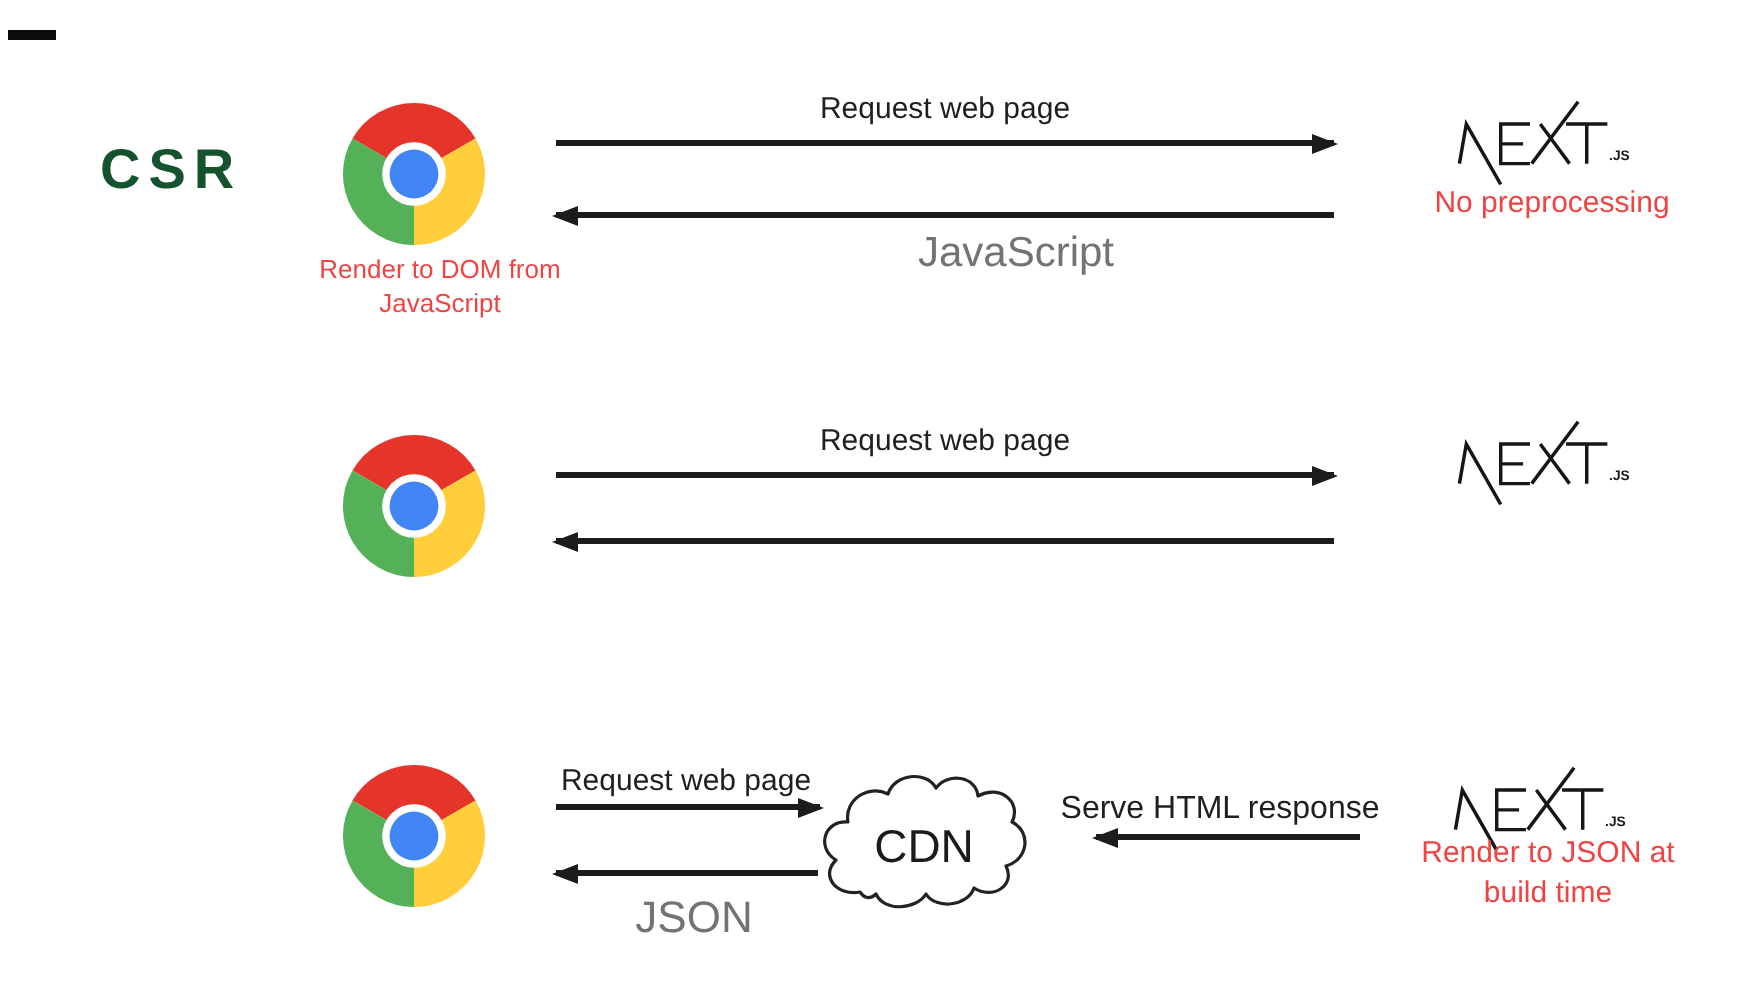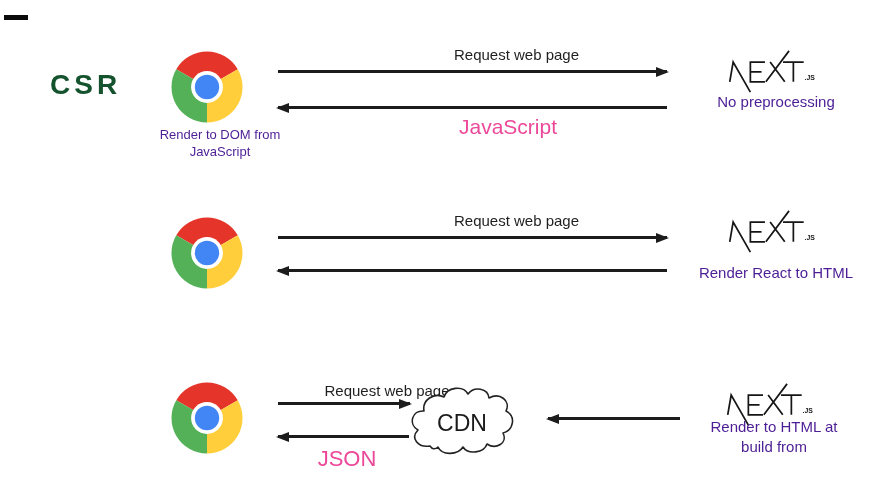--- a/index.html
+++ b/index.html
@@ -8,35 +8,35 @@
     position:relative; width:880px; height:495px; background:#ffffff;
     font-family:"Liberation Sans", sans-serif; color:#1d1d1d; overflow:hidden;
   }
   .corner-mark { position:absolute; background:#0b0b0b; }
   .row-label {
     position:absolute; left:50px; font-size:28px; font-weight:bold;
     letter-spacing:4px; color:#14532d; line-height:1;
   }
   .chrome { position:absolute; width:74px; height:74px; }
   .chrome svg { display:block; width:100%; height:100%; }
-  .caption { position:absolute; text-align:center; font-size:15px; color:#4c1d95; line-height:1.25; }
+  .caption { position:absolute; text-align:center; font-size:15px; color:#ef4444; line-height:1.25; }
   .caption.small { font-size:13px; line-height:1.3; }
   .arrow { position:absolute; height:3px; background:var(--ink,#1c1c1c); }
   .arrow.right::after {
     content:""; position:absolute; right:-2px; top:50%; transform:translateY(-50%);
     width:0; height:0; border-left:13px solid var(--ink,#1c1c1c);
     border-top:5.5px solid transparent; border-bottom:5.5px solid transparent;
   }
   .arrow.left::before {
     content:""; position:absolute; left:-2px; top:50%; transform:translateY(-50%);
     width:0; height:0; border-right:13px solid var(--ink,#1c1c1c);
     border-top:5.5px solid transparent; border-bottom:5.5px solid transparent;
   }
-  .arrow-label { position:absolute; text-align:center; font-size:15px; color:#1f1f1f; line-height:18px;margin-left:44px; }
-  .big-label { position:absolute; text-align:center; font-size:21px; color:#ec4899; line-height:24px; }
+  .arrow-label { position:absolute; text-align:center; font-size:15px; color:#1f1f1f; line-height:18px; }
+  .big-label { position:absolute; text-align:center; font-size:21px; color:#737373; line-height:24px; }
   .nextlogo { position:absolute; width:90px; height:43px; }
   .nextlogo svg { display:block; width:100%; height:100%; overflow:visible; }
   .nextlogo text { font-family:"Liberation Sans", sans-serif; font-weight:bold; fill:#161616; }
   .cloud { position:absolute; width:108px; height:80px; }
   .cloud svg { display:block; width:100%; height:100%; overflow:visible; }
   .cloud text { font-family:"Liberation Sans", sans-serif; fill:#1b1b1b; }
 </style>
 </head>
 <body>
 
@@ -94,21 +94,20 @@
     <svg viewBox="0 0 104 50">
       <g stroke="#161616" stroke-width="2" fill="none">
         <path d="M4 37 L8 14 L28 49"></path>
         <path d="M45 14 L28 14 L28 37 L45 37 M28 25.5 L41 25.5"></path>
         <path d="M51 14 L68 37 M46 37 L73 1"></path>
         <path d="M66 14 L90 14 M78 14 L78 37"></path>
       </g>
       <text x="91" y="35" font-size="8">.JS</text>
     </svg>
   </div>
-  <div class="caption" style="left:698px; top:264px; width:156px;">Render React to HTML</div>
 
 
   <div class="chrome" style="left:170px; top:381px;">
     <svg viewBox="0 0 100 100">
       <path d="M50,50 L8.43,26 A48,48 0 0 1 91.57,26 Z" fill="var(--chrome-red)"></path>
       <path d="M50,50 L91.57,26 A48,48 0 0 1 50,98 Z" fill="var(--chrome-yellow)"></path>
       <path d="M50,50 L50,98 A48,48 0 0 1 8.43,26 Z" fill="var(--chrome-green)"></path>
       <circle cx="50" cy="50" r="21.5" fill="#ffffff"></circle>
       <circle cx="50" cy="50" r="16.5" fill="var(--chrome-blue)"></circle>
     </svg>
@@ -122,28 +121,29 @@
   <div class="cloud" style="left:408px; top:382px;">
     <svg viewBox="0 0 108 80">
       <path d="M22,64 C10,66 2,56 10,48 C0,42 4,28 16,29 C14,18 26,10 36,15
                C39,5 55,3 60,12 C66,4 80,6 81,16 C92,10 103,19 98,29
                C108,34 106,48 95,51 C100,61 88,68 79,62 C76,71 60,73 55,65
                C50,73 34,74 30,65 C27,68 24,67 22,64 Z" fill="#ffffff" stroke="#222222" stroke-width="1.6" stroke-linejoin="round"></path>
       <text x="54" y="49" text-anchor="middle" font-size="23">CDN</text>
     </svg>
   </div>
 
+  <div class="arrow-label" style="left:528px; top:396px; width:164px; font-size:16px;">Serve HTML response</div>
   <div class="arrow left" style="left:548px; top:417px; width:132px;"></div>
 
   <div class="nextlogo" style="left:724px; top:383px;">
     <svg viewBox="0 0 104 50">
       <g stroke="#161616" stroke-width="2" fill="none">
         <path d="M4 37 L8 14 L28 49"></path>
         <path d="M45 14 L28 14 L28 37 L45 37 M28 25.5 L41 25.5"></path>
         <path d="M51 14 L68 37 M46 37 L73 1"></path>
         <path d="M66 14 L90 14 M78 14 L78 37"></path>
       </g>
       <text x="91" y="35" font-size="8">.JS</text>
     </svg>
   </div>
-  <div class="caption" style="left:708px; top:417px; width:132px; line-height:1.32;">Render to HTML at build from</div>
+  <div class="caption" style="left:708px; top:417px; width:132px; line-height:1.32;">Render to JSON at build time</div>
 
 </div>
 
 </body></html>

